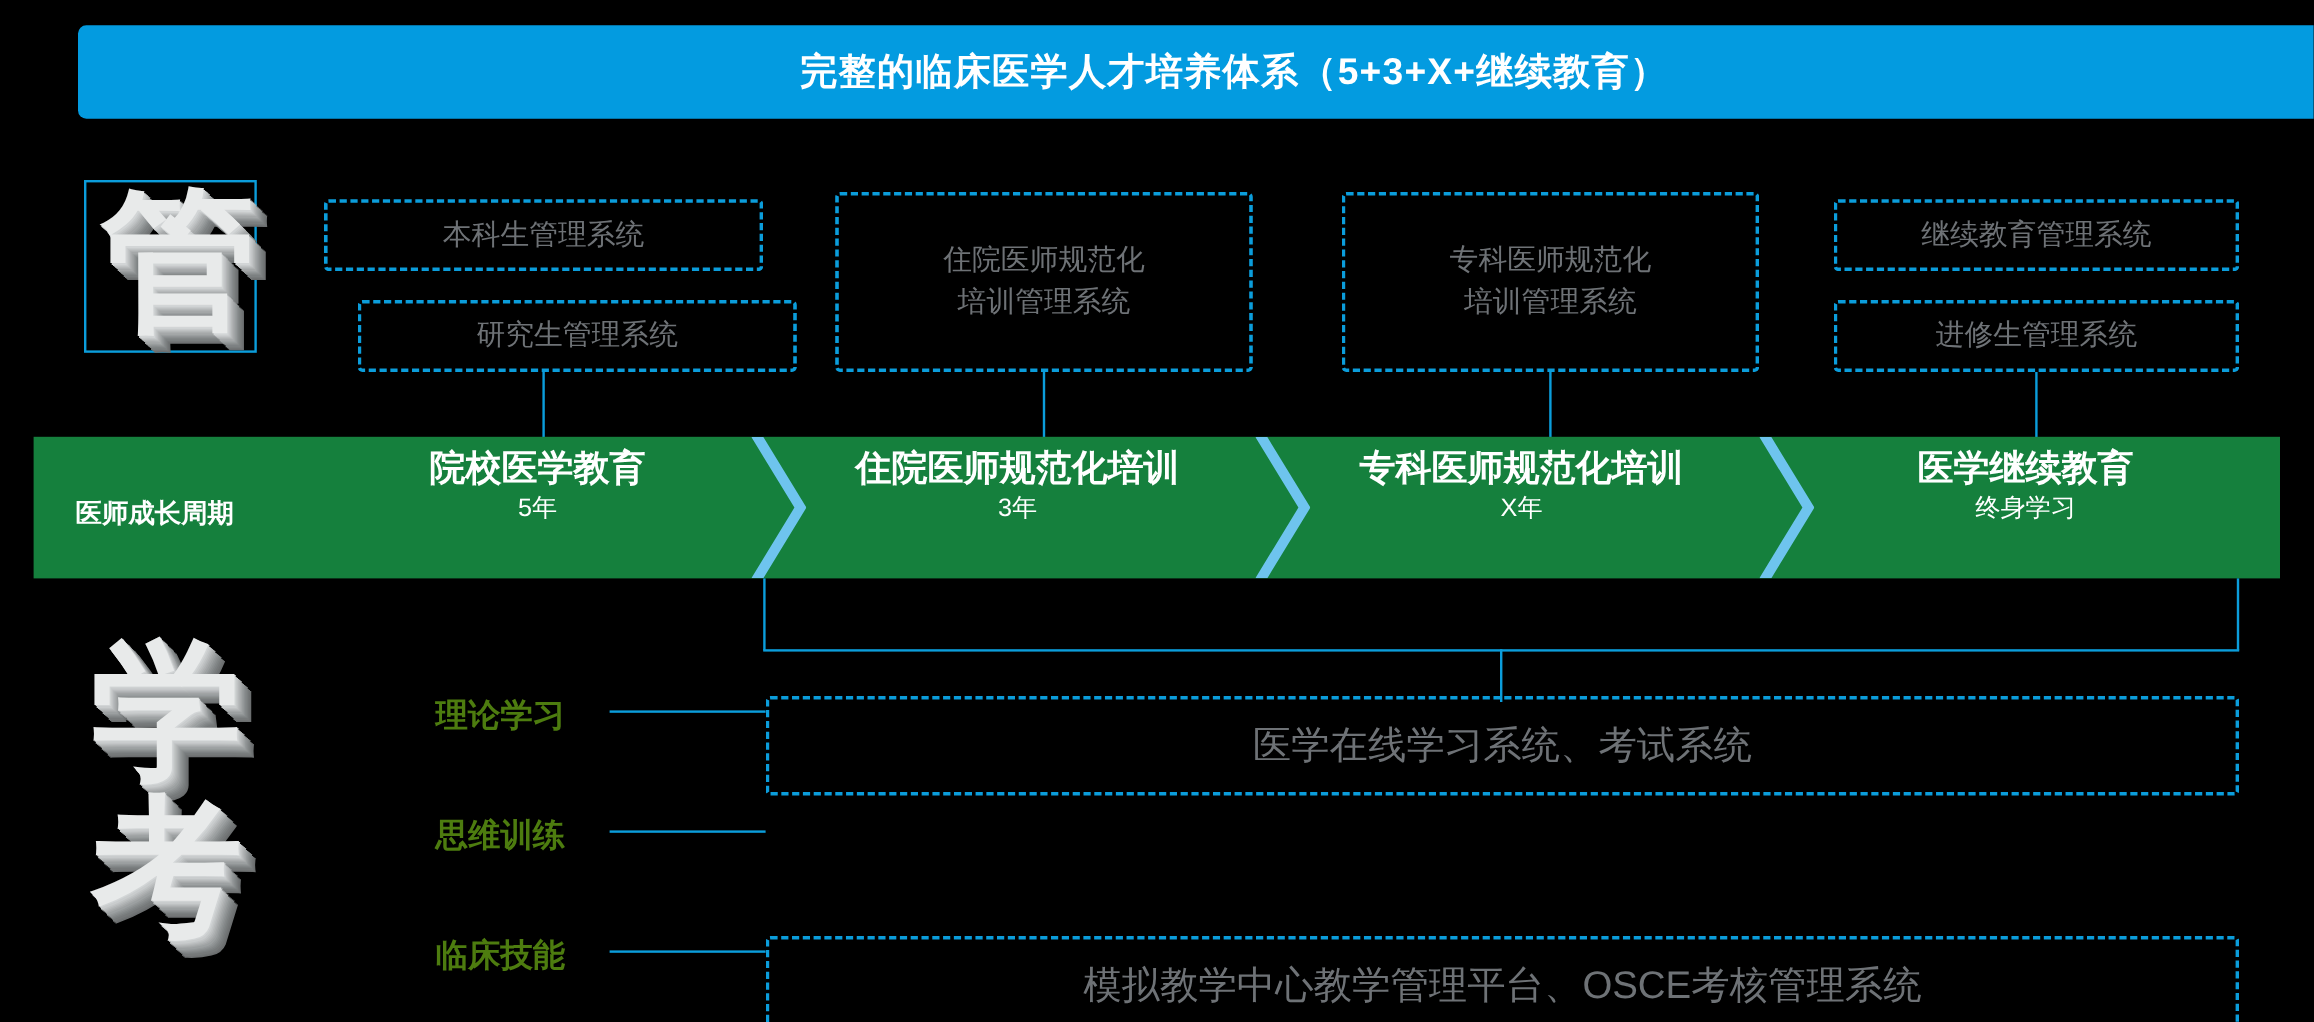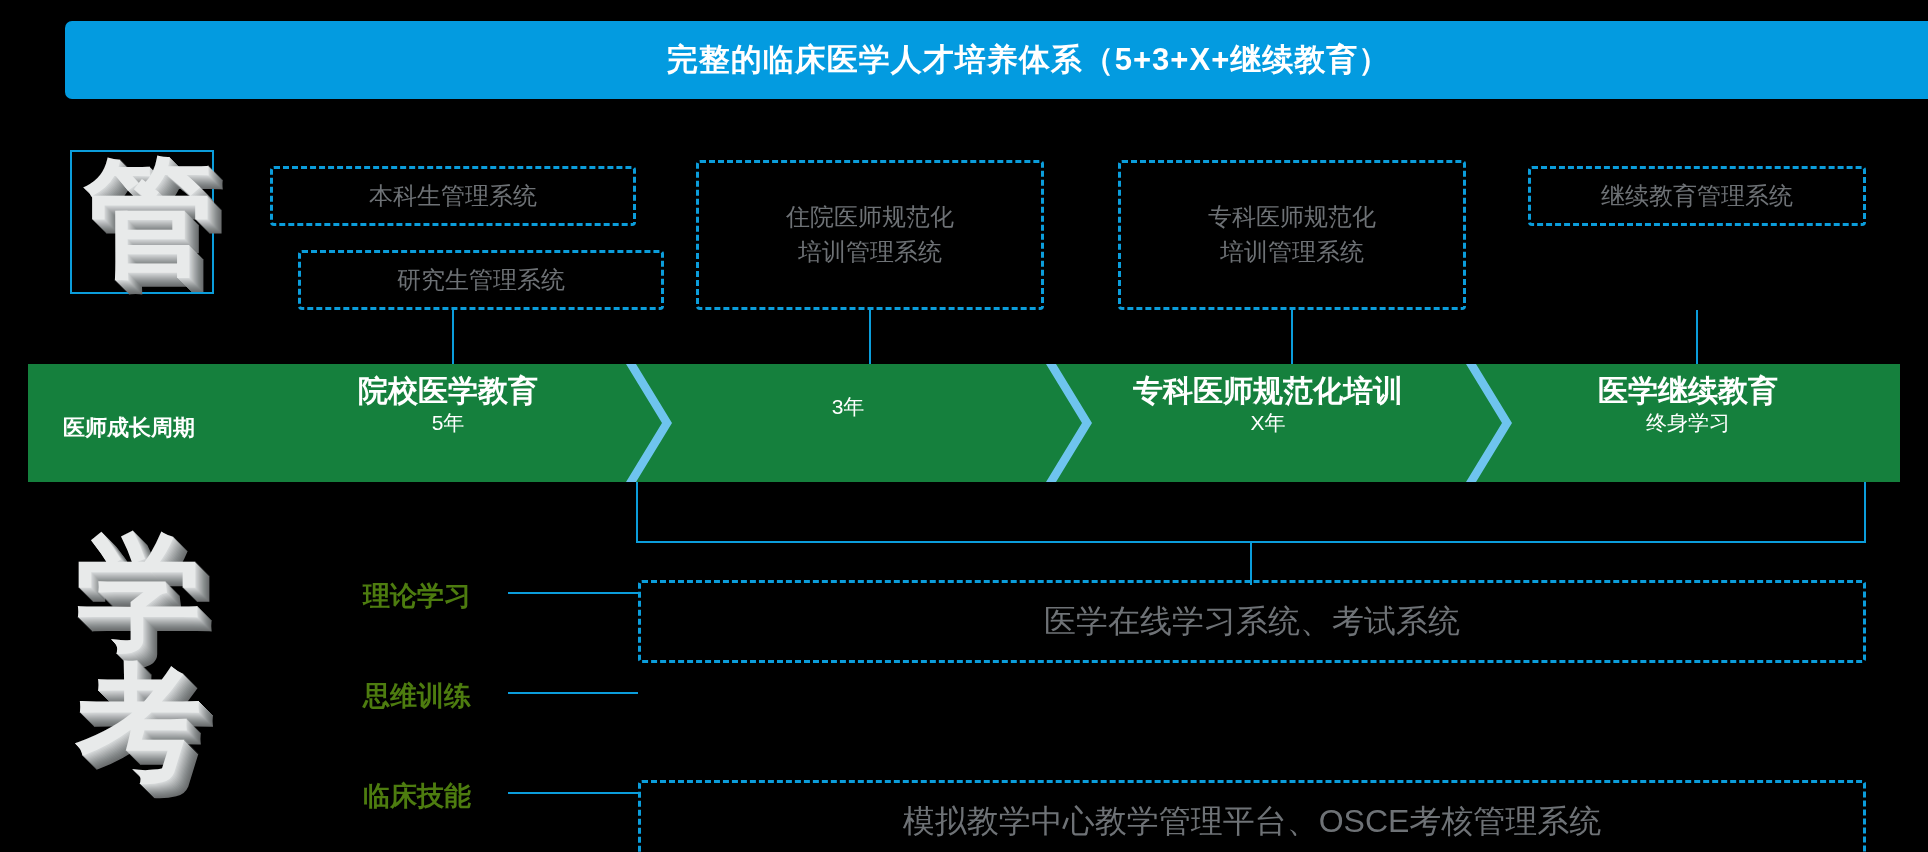--- a/index.html
+++ b/index.html
@@ -204,34 +204,38 @@
 
   <div class="mgmt-box" style="left:1118px; top:160px; width:348px; height:150px;">
     <span class="mgmt-text" style="text-align:center;">专科医师规范化
 培训管理系统</span>
   </div>
   <div class="vline" style="left:1291px; top:310px; height:56px;"></div>
 
   <div class="mgmt-box" style="left:1528px; top:166px; width:338px; height:60px;">
     <span class="mgmt-text">继续教育管理系统</span>
   </div>
+  <div class="mgmt-box" style="left:1528px; top:250px; width:338px; height:60px;">
+    <span class="mgmt-text">进修生管理系统</span>
+  </div>
   <div class="vline" style="left:1696px; top:310px; height:56px;"></div>
 
   <div class="band">
     <span class="band-label">医师成长周期</span>
 
     <div class="chev" style="left:598px;"></div>
     <div class="chev" style="left:1018px;"></div>
     <div class="chev" style="left:1438px;"></div>
 
     <div class="stage-cell" style="left:230px; width:380px;">
       <span class="stage-name">院校医学教育</span>
       <span class="stage-dur">5年</span>
     </div>
     <div class="stage-cell" style="left:620px; width:400px;">
+      <span class="stage-name">住院医师规范化培训</span>
       <span class="stage-dur">3年</span>
     </div>
     <div class="stage-cell" style="left:1040px; width:400px;">
       <span class="stage-name">专科医师规范化培训</span>
       <span class="stage-dur">X年</span>
     </div>
     <div class="stage-cell" style="left:1460px; width:400px;">
       <span class="stage-name">医学继续教育</span>
       <span class="stage-dur">终身学习</span>
     </div>

